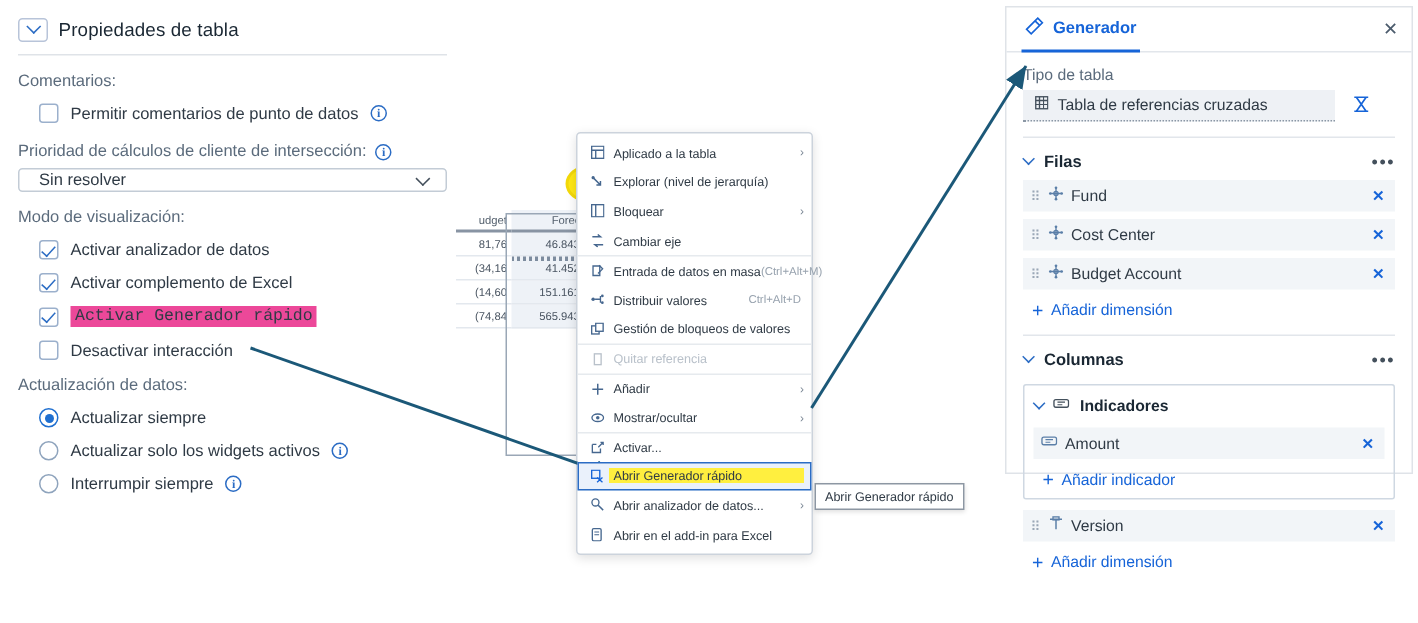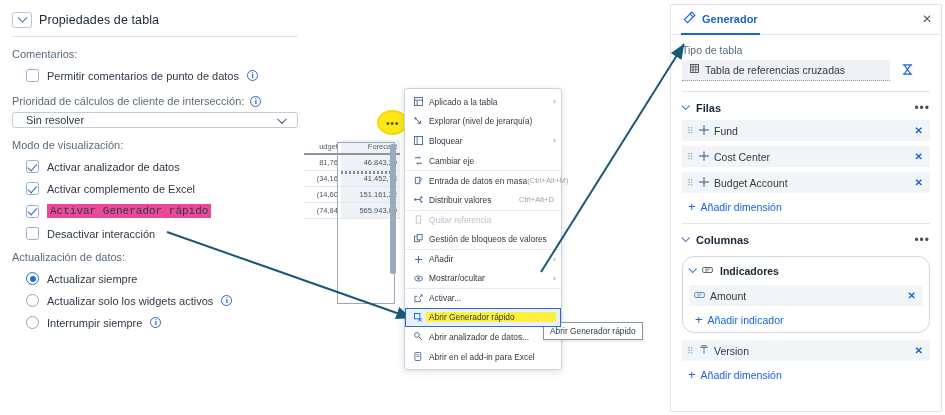--- a/index.html
+++ b/index.html
@@ -70,21 +70,21 @@
   
   #ellipsis-badge {
     position:absolute; left:377px; top:110px; width:31px; height:25px;
     background:#ffe816; border:2px solid #f3d90a; border-radius:50%;
     display:flex; align-items:center; justify-content:center;
   }
   #ellipsis-badge span { color:#5a5200; font-size:11px; letter-spacing:.5px; line-height:6px; }
 
   
   #ctx-menu {
-    position:absolute; left:404px; top:88px; width:158px;
+    position:absolute; left:384px; top:88px; width:158px;
     background:#fff; border:1px solid #ccd3dc; border-radius:3px;
     box-shadow:0 2px 7px rgba(0,0,0,.13); padding:3px 0;
   }
   .mi { display:flex; align-items:center; height:19.6px; padding:0 5px 0 6px; position:relative; white-space:nowrap; }
   .mi .mi-ico { width:15px; flex:none; display:flex; align-items:center; justify-content:center; color:#46678f; }
   .mi .mi-txt { font-size:8.4px; color:#2f3a45; flex:1; padding-left:3px; }
   .mi .mi-sc  { font-size:7.6px; color:#97a2ae; padding-right:2px; }
   .mi .mi-arw { width:7px; text-align:right; font-size:8px; color:#7b8795; }
   .mi.sep { border-top:1px solid #e6eaee; }
   .mi.disabled .mi-txt, .mi.disabled .mi-ico { color:#b9c1ca; }
@@ -94,21 +94,21 @@
   
   #tooltip {
     position:absolute; left:543px; top:322px;
     background:#fff; border:1px solid #8d97a3; padding:3px 6px;
     font-size:8.4px; color:#2f3a45; white-space:nowrap;
     box-shadow:0 1px 3px rgba(0,0,0,.12);
   }
 
   
   #right-panel {
-    position:absolute; left:670px; top:4px; width:272px; height:408px;
+    position:absolute; left:670px; top:4px; width:272px; height:312px;
     background:#fff; border:1px solid #dfe3e8;
   }
   .rp-tabbar { height:30px; border-bottom:1px solid #e2e6eb; display:flex; align-items:center; padding:0 10px; position:relative; }
   .rp-tab { display:flex; align-items:center; gap:6px; height:30px; border-bottom:2.4px solid #1664d8; padding:0 2px; }
   .rp-tab .lbl { color:#1664d8; font-size:11px; font-weight:bold; }
   .rp-close { position:absolute; right:9px; top:8px; color:#4b5b6c; font-size:12px; line-height:12px; }
 
   .rp-body { padding:9px 11px 0 11px; }
   .rp-sublabel { color:#5b6b7c; font-size:10.5px; margin-bottom:4px; }
   .rp-typefield {
@@ -129,21 +129,21 @@
     height:21px; background:#f2f5f8; display:flex; align-items:center; gap:5px;
     padding:0 7px 0 5px; margin-bottom:5px; font-size:10.5px; color:#2f3a45;
   }
   .rp-chip .name { flex:1; }
   .rp-chip .x { color:#1664d8; font-size:10px; font-weight:bold; }
   .grip { color:#9aa7b6; font-size:9px; letter-spacing:-1px; line-height:8px; flex:none; width:7px; }
 
   .rp-add { display:flex; align-items:center; gap:5px; color:#1664d8; font-size:10.5px; padding:3px 0 0 6px; }
   .rp-add .plus { font-size:13px; line-height:10px; }
 
-  .rp-card { border:1px solid #cfd8e2; border-radius:12px; padding:5px 6px 6px 6px; margin-top:4px; }
+  .rp-card { border:1px solid #cfd8e2; border-radius:2px; padding:5px 6px 6px 6px; margin-top:4px; }
   .rp-cardhead { display:flex; align-items:center; gap:7px; height:18px; font-size:10.5px; font-weight:bold; color:#1a2733; }
 
   
   #arrows { position:absolute; left:0; top:0; width:945px; height:415px; pointer-events:none; }
 </style>
 </head>
 <body>
 
 <div id="left-panel">
 
@@ -306,37 +306,37 @@
           <circle cx="1.6" cy="5" r="1.3" fill="#46678f"></circle>
           <path d="M3 5 h4 M7 2.5 v5" stroke="#46678f" stroke-width="1"></path>
           <circle cx="8.4" cy="2.5" r="1" fill="#46678f"></circle>
           <circle cx="8.4" cy="7.5" r="1" fill="#46678f"></circle>
         </svg>
     </span>
     <span class="mi-txt">Distribuir valores</span>
     <span class="mi-sc">Ctrl+Alt+D</span>
   </div>
 
-  <div class="mi sep disabled">
-    <span class="mi-ico">
-      <svg width="9" height="9" viewBox="0 0 10 10">
-          <rect x="2.5" y="1" width="5" height="8" fill="none" stroke="#b9c1ca" stroke-width="1"></rect>
-        </svg>
-    </span>
-    <span class="mi-txt">Quitar referencia</span>
-  </div>
-
   <div class="mi">
     <span class="mi-ico">
       <svg width="9" height="9" viewBox="0 0 10 10">
           <rect x="0.5" y="2.5" width="5.5" height="6" fill="none" stroke="#46678f" stroke-width="1"></rect>
           <rect x="3.5" y="0.5" width="5.5" height="6" fill="#fff" stroke="#46678f" stroke-width="1"></rect>
         </svg>
     </span>
     <span class="mi-txt">Gestión de bloqueos de valores</span>
+  </div>
+
+  <div class="mi sep disabled">
+    <span class="mi-ico">
+      <svg width="9" height="9" viewBox="0 0 10 10">
+          <rect x="2.5" y="1" width="5" height="8" fill="none" stroke="#b9c1ca" stroke-width="1"></rect>
+        </svg>
+    </span>
+    <span class="mi-txt">Quitar referencia</span>
   </div>
 
   <div class="mi sep">
     <span class="mi-ico">
       <svg width="9" height="9" viewBox="0 0 10 10">
           <path d="M5 1 v8 M1 5 h8" stroke="#46678f" stroke-width="1.1"></path>
         </svg>
     </span>
     <span class="mi-txt">Añadir</span>
     <span class="mi-arw">›</span>

